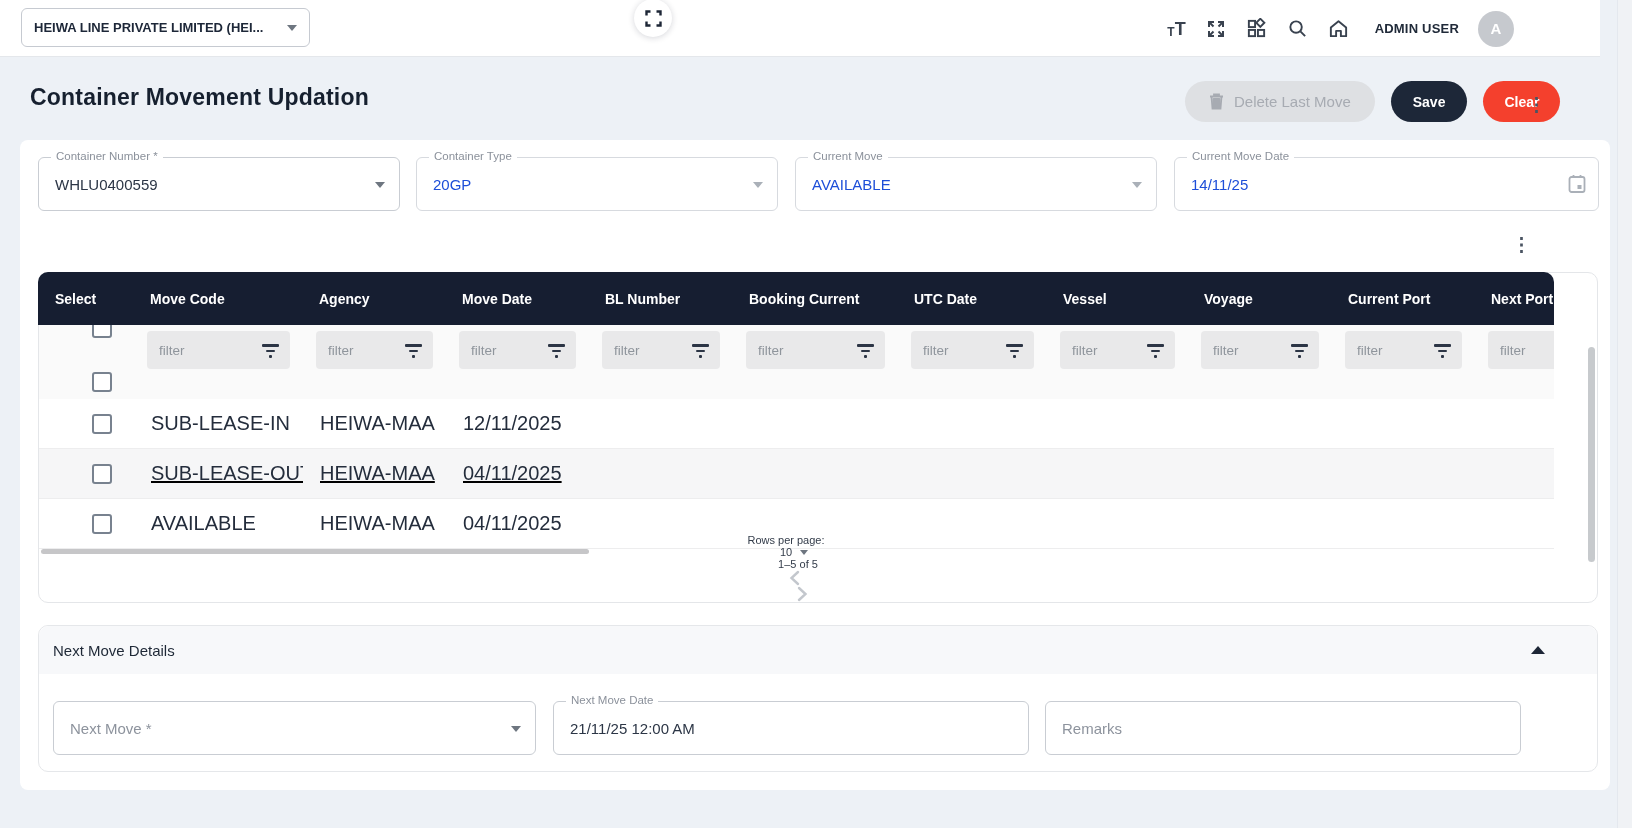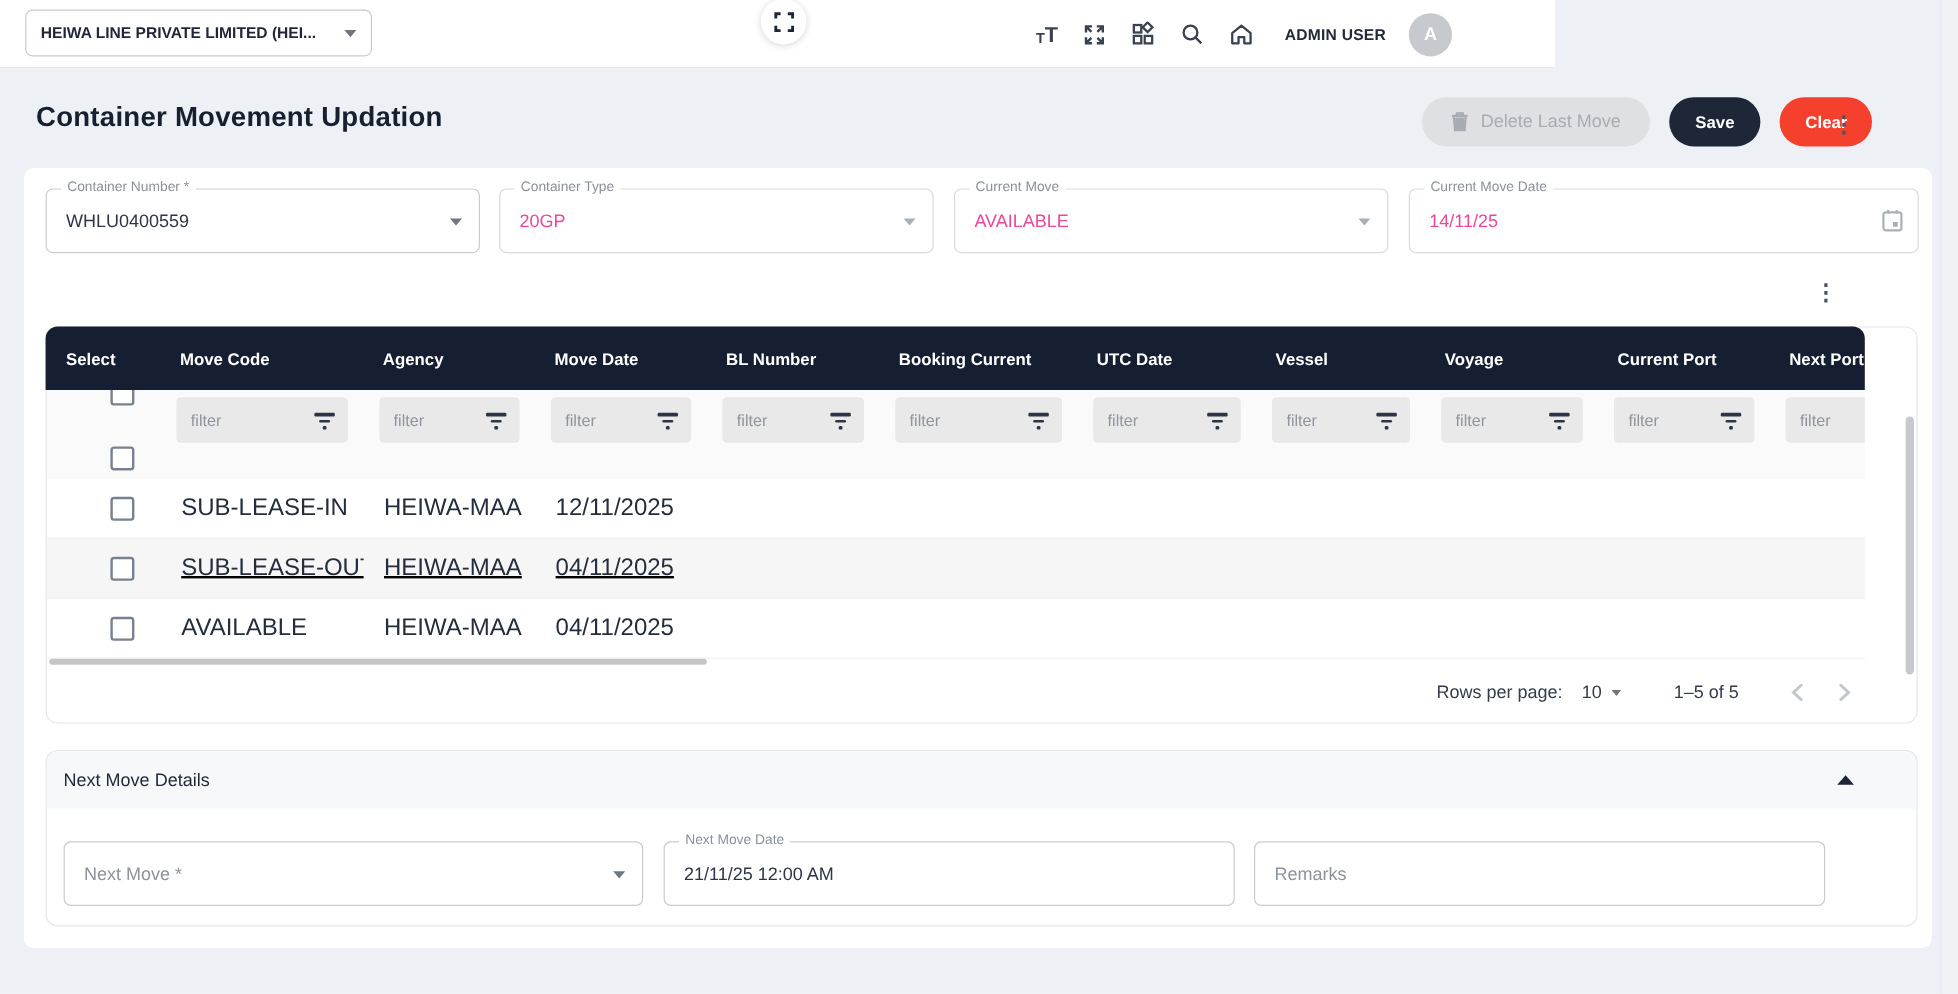--- a/index.html
+++ b/index.html
@@ -1,20 +1,20 @@
 <!DOCTYPE html>
 <html><head>
 <meta charset="utf-8">
 <style>
   * { margin:0; padding:0; box-sizing:border-box; }
   html,body { background:#edf1f6; font-family:"Liberation Sans", sans-serif; }
   .stage { position:relative; width:1632px; height:828px; overflow:hidden; background:#edf1f6; }
 
   
-  .topbar { position:absolute; left:0; top:0; width:1296px; height:57px; background:#ffffff; border-bottom:1px solid #e4e7eb;text-decoration:underline; }
+  .topbar { position:absolute; left:0; top:0; width:1600px; height:57px; background:#ffffff; border-bottom:1px solid #e4e7eb;text-decoration:underline; }
   .company-select { position:absolute; left:21px; top:8px; width:289px; height:39px; border:1px solid #c6cad1; border-radius:6px; background:#fff; display:flex; align-items:center; justify-content:space-between; padding:0 12px; cursor:pointer; }
   .company-select .txt { font-size:13px; font-weight:700; color:#1d2738; white-space:nowrap; overflow:hidden; }
   .caret-down { width:0; height:0; border-left:5px solid transparent; border-right:5px solid transparent; border-top:6px solid #6e7680; flex:0 0 auto; margin-left:8px; }
   .center-btn { position:absolute; left:634px; top:-1px; width:38px; height:38px; border-radius:50%; background:#fff; box-shadow:0 1px 6px rgba(20,30,50,.18); display:flex; align-items:center; justify-content:center; cursor:pointer; }
   .topbar-right { position:absolute; right:86px; top:0; height:57px; display:flex; align-items:center; gap:19px; }
   .tb-icon { width:22px; height:22px; display:flex; align-items:center; justify-content:center; color:#39424f; cursor:pointer; }
   .texttool { font-weight:700; color:#39424f; display:flex; align-items:flex-end; line-height:1; cursor:pointer; }
   .texttool .small { font-size:12px; } .texttool .big { font-size:18px; }
   .admin-name { font-size:13px; font-weight:700; color:#202a39; letter-spacing:.2px; margin-left:6px; }
   .avatar { width:36px; height:36px; border-radius:50%; background:#c6c9ce; color:#fff; font-size:15px; font-weight:700; display:flex; align-items:center; justify-content:center; }
@@ -30,21 +30,21 @@
   .kebab-title { position:absolute; left:1527px; top:95px; }
 
   
   .main-panel { position:absolute; left:20px; top:140px; width:1590px; height:650px; background:#ffffff; border-radius:8px; }
 
   
   .field { position:absolute; height:54px; border:1px solid #c9cdd3; border-radius:6px; background:#fff; }
   .field.disabled { border-color:#d7dadf; }
   .field .flabel { position:absolute; top:-8px; left:12px; background:#fff; padding:0 5px; font-size:11.5px; color:#8b919b; white-space:nowrap; }
   .field .fvalue { position:absolute; left:16px; top:0; height:100%; display:flex; align-items:center; font-size:15px; color:#2c3646; }
-  .field.disabled .fvalue { color:#ec4899; }
+  .field.disabled .fvalue { color:#1d4ed8; }
   .field .fcaret { position:absolute; right:14px; top:24px; }
   .field .fcaret-dis { border-top-color:#aab0b8; }
   .ficon { position:absolute; right:12px; top:16px; }
 
   
   .table-kebab { position:absolute; left:1492px; top:95px; }
   .table-card { position:absolute; left:18px; top:132px; width:1560px; height:331px; border:1px solid #e4e6e9; border-radius:10px; background:#fff; }
   .tgrid { display:grid; grid-template-columns:95px 169px 143px 143px 144px 165px 149px 141px 144px 143px 144px; width:1580px; }
   .thead { position:absolute; left:-1px; top:-1px; width:1516px; height:53px; background:#161e31; border-radius:10px 10px 0 0; overflow:hidden; }
   .thead .tgrid { height:53px; }
@@ -61,21 +61,21 @@
   .checkbox { width:20px; height:20px; border:2px solid #78828f; border-radius:3px; background:#fff; cursor:pointer; }
   .cb-clip { position:absolute; left:53px; top:-7px; }
   .cb-filter { position:absolute; left:53px; top:47px; }
   .trow { height:50px; border-bottom:1px solid #ededee; background:#fff; }
   .trow.alt { background:#f6f6f7;text-decoration:underline; }
   .td { display:flex; align-items:center; padding-left:17px; font-size:20px; color:#242d3c; white-space:nowrap; overflow:hidden; }
   .td-select { padding-left:53px; }
 
   .hthumb { position:absolute; left:2px; top:276px; width:548px; height:5px; background:#c6c6c8; border-radius:3px; cursor:pointer; }
 
-  .pagination { position:absolute; left:0; bottom:0; height:50px; width:100%; display:flex; align-items:center; justify-content:flex-end; padding-right:48px; gap:0; font-size:15px; color:#333c4a; }
+  .pagination { position:absolute; left:0; bottom:0; height:50px; width:100%; display:flex; align-items:center; justify-content:flex-end; padding-right:48px; gap:0; font-size:11px; color:#333c4a;flex-direction:column; }
   .rpp-label { margin-right:16px; }
   .rpp-value { display:flex; align-items:center; gap:8px; cursor:pointer; }
   .rpp-value .caret-down { border-top-color:#6e7680; border-left-width:4.5px; border-right-width:4.5px; border-top-width:5.5px; margin-left:0; }
   .range { margin-left:44px; margin-right:36px; }
   .chev { width:24px; height:24px; display:flex; align-items:center; justify-content:center; color:#c3c7cd; cursor:default; }
   .chev + .chev { margin-left:16px; }
 
   .vthumb { position:absolute; left:1568px; top:207px; width:7px; height:215px; background:#c7cacd; border-radius:4px; cursor:pointer; }
 
   

